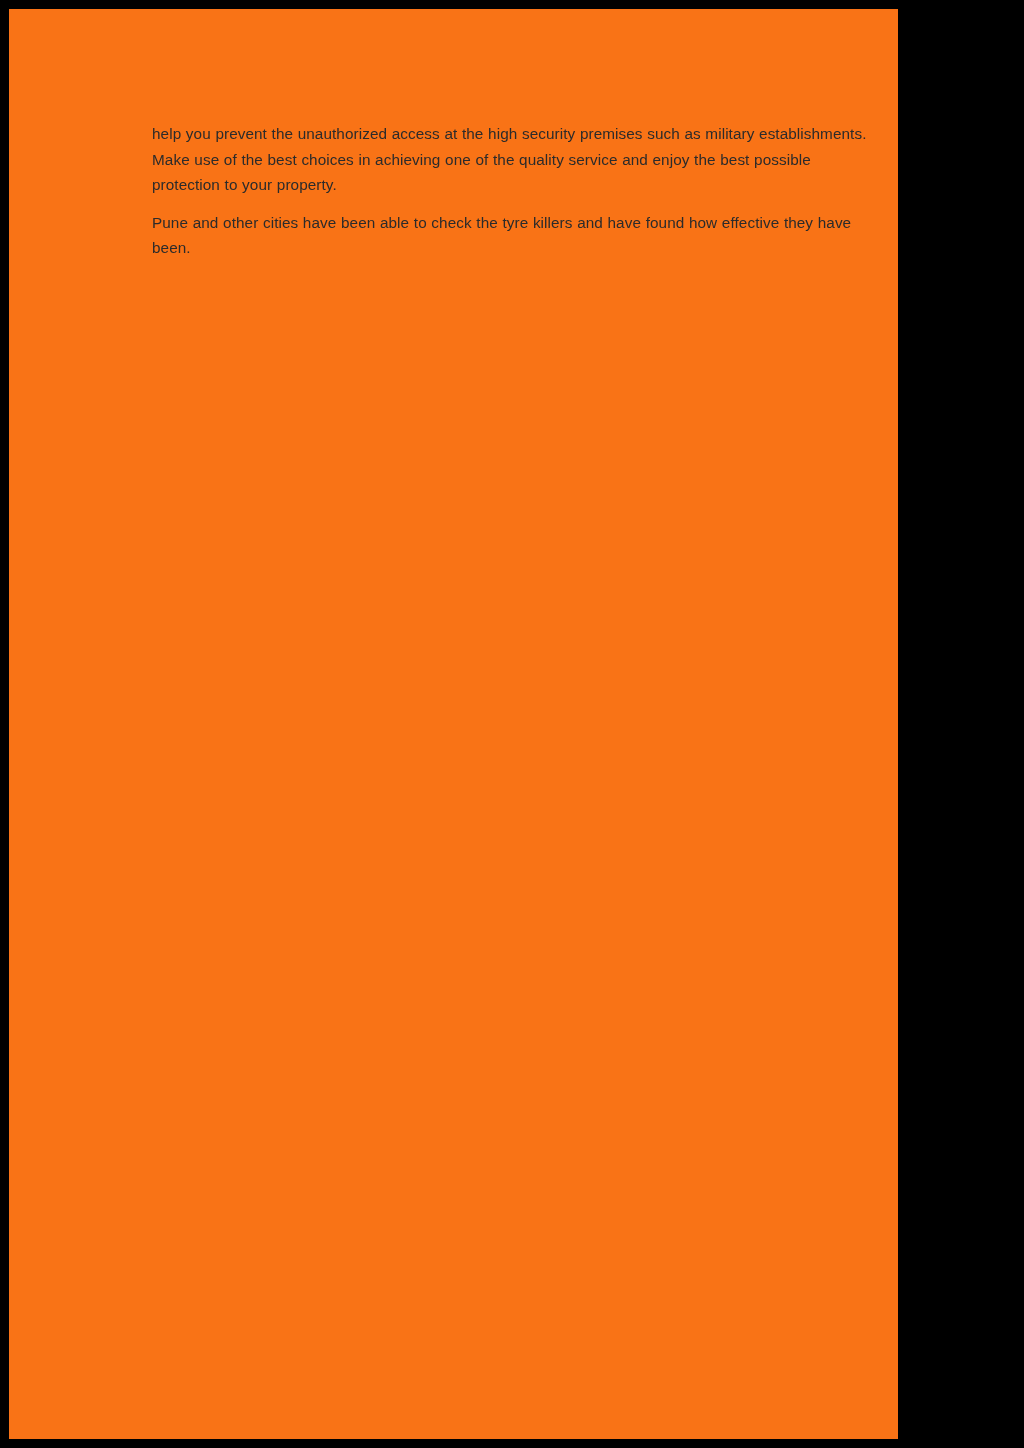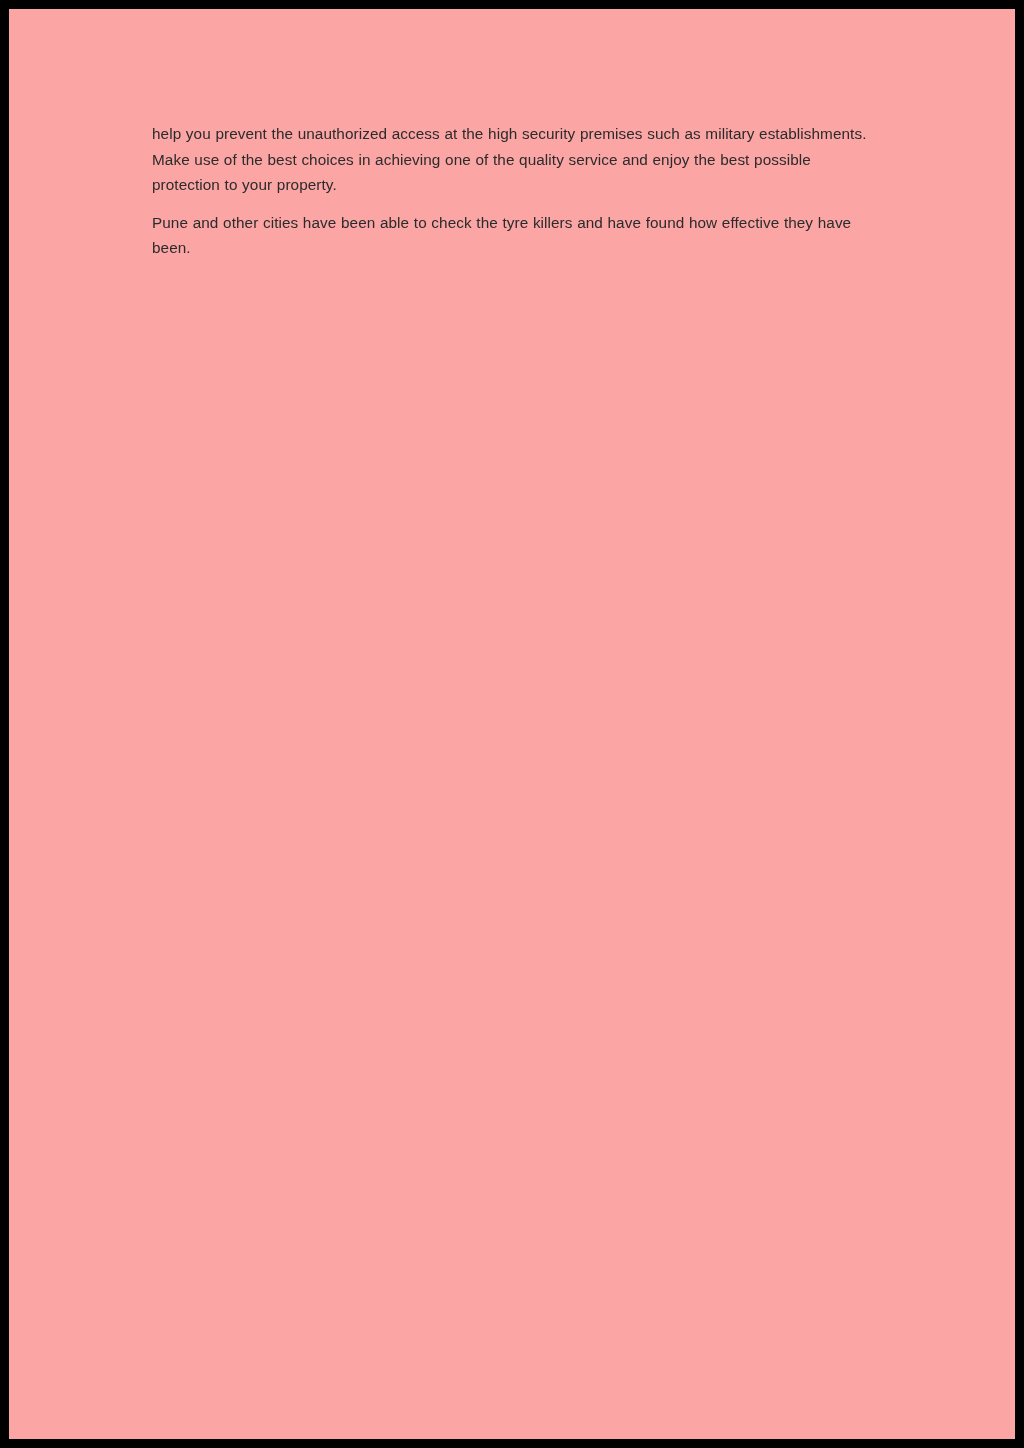--- a/index.html
+++ b/index.html
@@ -18,23 +18,23 @@
     top: 0;
     width: 1024px;
     height: 1448px;
     background: #000000;
     box-sizing: border-box;
   }
   .page-surface {
     position: absolute;
     left: 9px;
     top: 9px;
-    width: 1006px;
+    width: 889px;
     height: 1430px;
-    background: #fca5a5;
+    background: #f97316;
     box-sizing: border-box;
   }
   .content-body {
     position: absolute;
     left: 143px;
     top: 112px;
     width: 730px;
   }
   .para {
     color: #2b2b2b;

